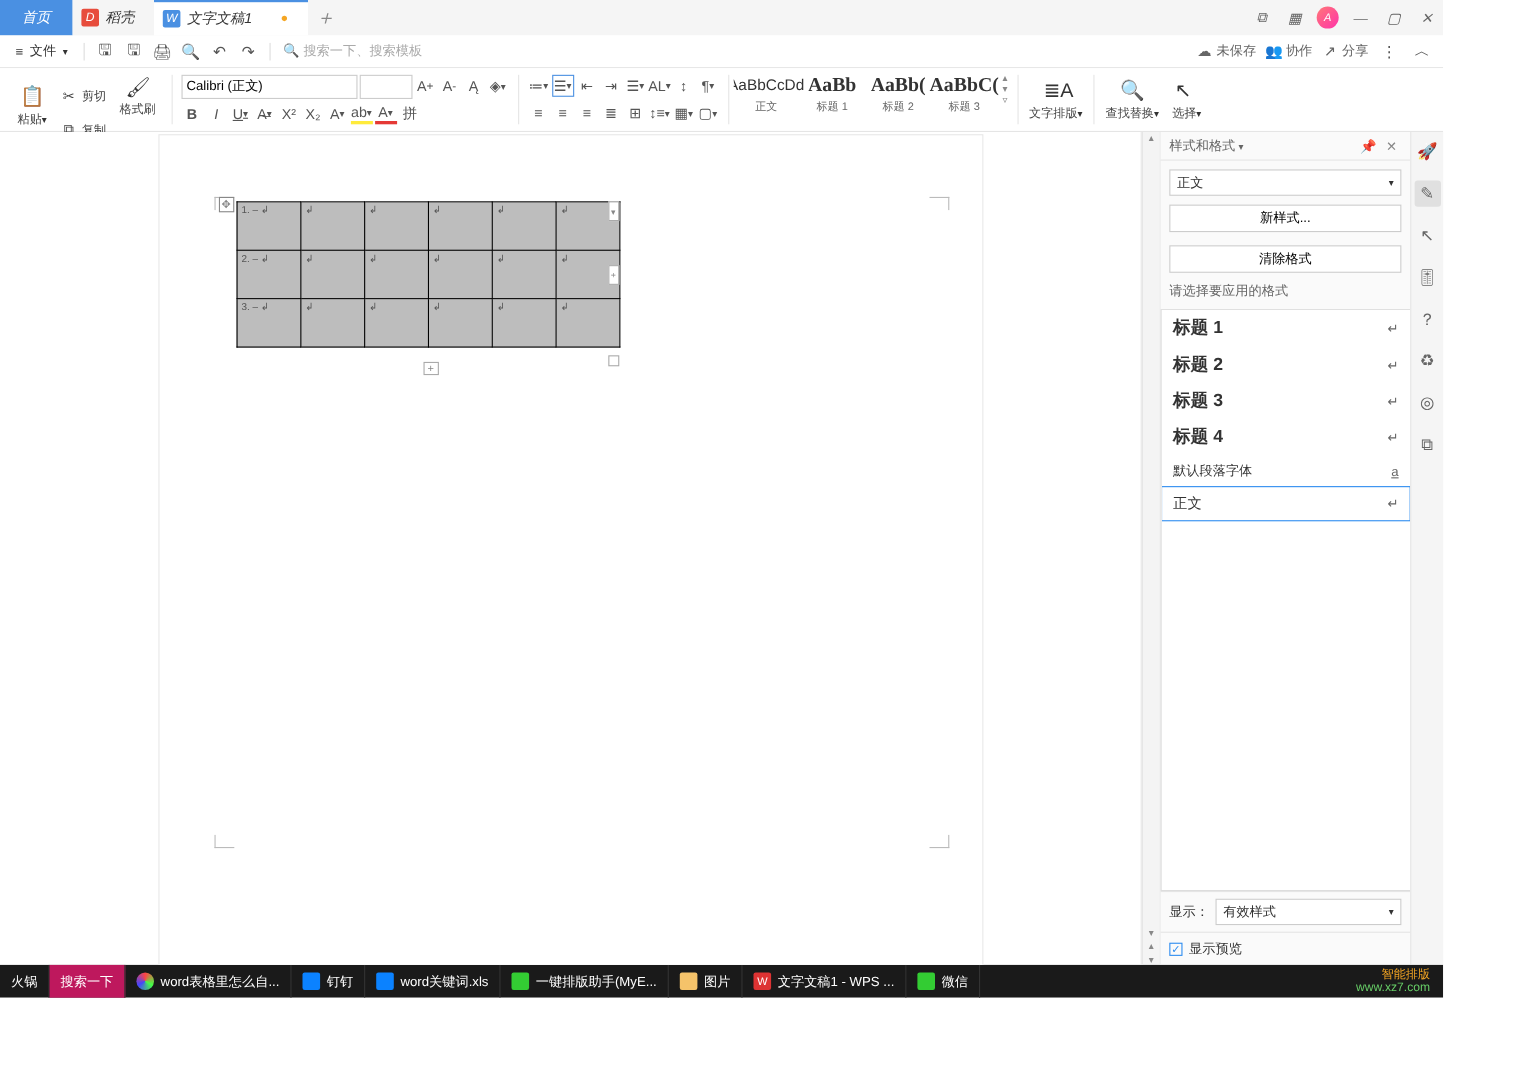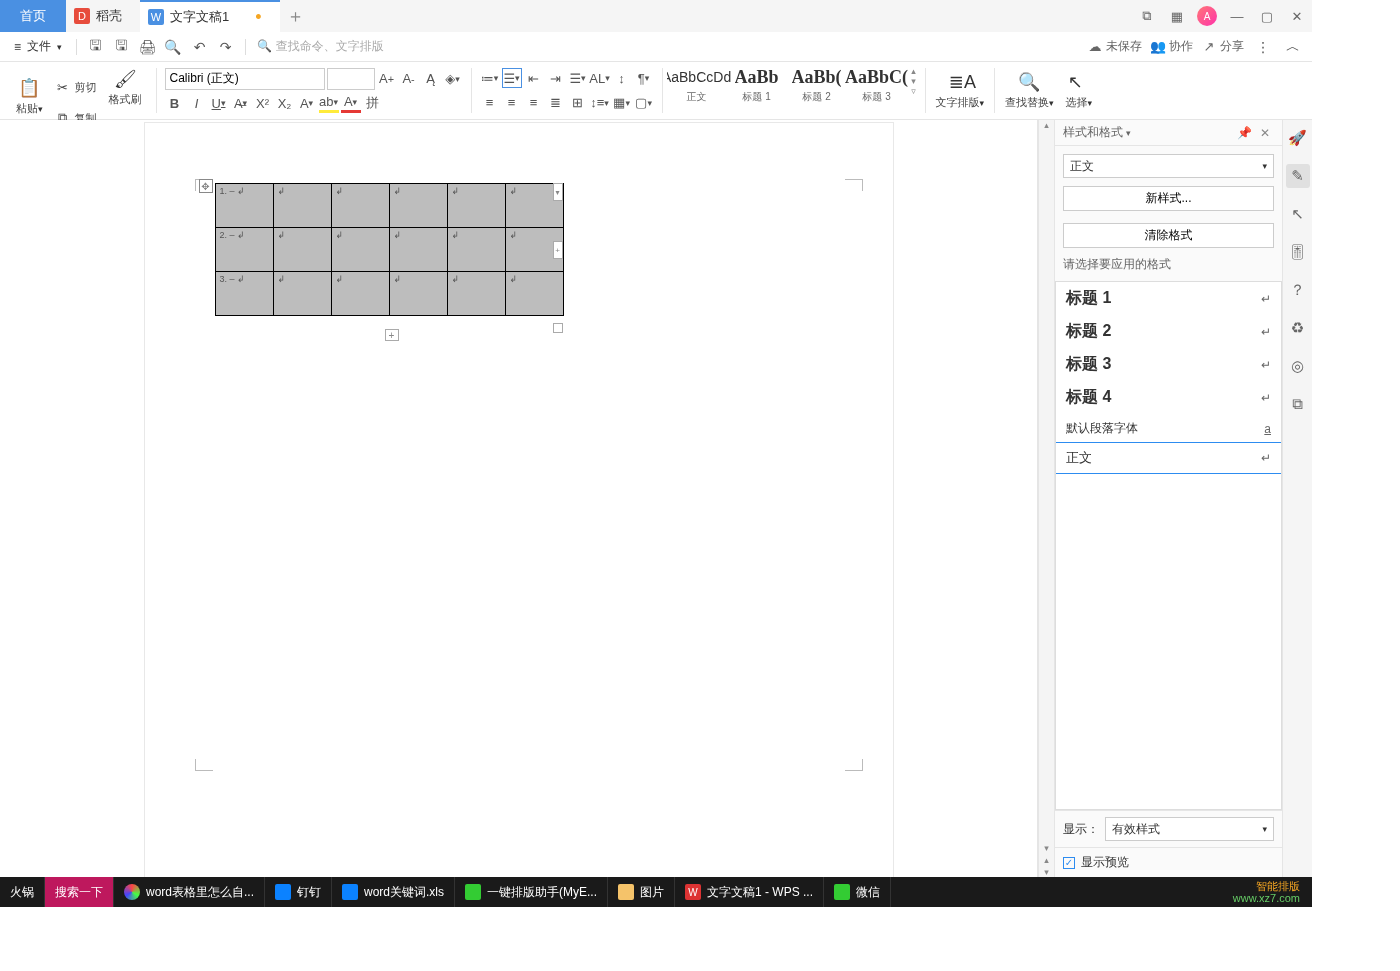--- a/index.html
+++ b/index.html
@@ -1,19 +1,19 @@
 <!DOCTYPE html>
 <html><head>
 <meta charset="utf-8">
 <style>
 * { margin: 0; padding: 0; box-sizing: border-box; font-family: "Microsoft YaHei", sans-serif; }
 body { background: #fff; font-size: 12px; color: #333; overflow: hidden; width: 1312px; height: 907px; }
 
 
-.titlebar { height: 32px; background: #f5f5f5; display: flex; align-items: flex-start; }
+.titlebar { height: 32px; background: #f5f5f5; display: flex; align-items: flex-start; font-style: italic; }
 .tab { height: 32px; display: flex; align-items: center; padding: 0 18px 0 8px; gap: 6px; font-size: 13px; cursor: pointer; position: relative; }
 .tab.home { background: #4a90e2; color: #fff; padding: 0 20px; }
 .tab.docer { background: #f5f5f5; }
 .tab.active { background: #fff; border-top: 2px solid #4a90e2; }
 .tab-icon { width: 16px; height: 16px; display: inline-flex; align-items: center; justify-content: center; font-size: 11px; }
 .tab .dot { color: #f5a623; font-size: 18px; margin-left: 20px; }
 .tab-plus { width: 32px; height: 32px; display: flex; align-items: center; justify-content: center; font-size: 18px; color: #888; cursor: pointer; }
 .win-controls { margin-left: auto; display: flex; align-items: center; gap: 0; }
 .win-btn { width: 30px; height: 32px; display: flex; align-items: center; justify-content: center; color: #666; cursor: pointer; font-size: 13px; }
 .avatar { width: 20px; height: 20px; border-radius: 50%; background: linear-gradient(135deg,#f77,#f3a); display: flex; align-items: center; justify-content: center; color: #fff; font-size: 10px; }
@@ -137,21 +137,21 @@
     <div class="mb-file">≡ <span>文件</span> <span style="font-size:9px;">▾</span></div>
     <div class="sep-v"></div>
     <div class="qat-btn">🖫</div>
     <div class="qat-btn">🖫</div>
     <div class="qat-btn">🖨</div>
     <div class="qat-btn">🔍</div>
     <div class="qat-btn">↶</div>
     <div class="qat-btn">↷</div>
     <div class="sep-v"></div>
   </div>
-  <span class="mb-search">🔍 <span>查找命令、文字排版</span></span>
+  <span class="mb-search">🔍 <span>搜索一下、搜索模板</span></span>
   <div class="mb-right">
     <div class="mb-link">
         <span class="r-ico">☁</span>
         <span>未保存</span>
       </div>
     <div class="mb-link">
         <span class="r-ico">👥</span>
         <span>协作</span>
       </div>
     <div class="mb-link">

